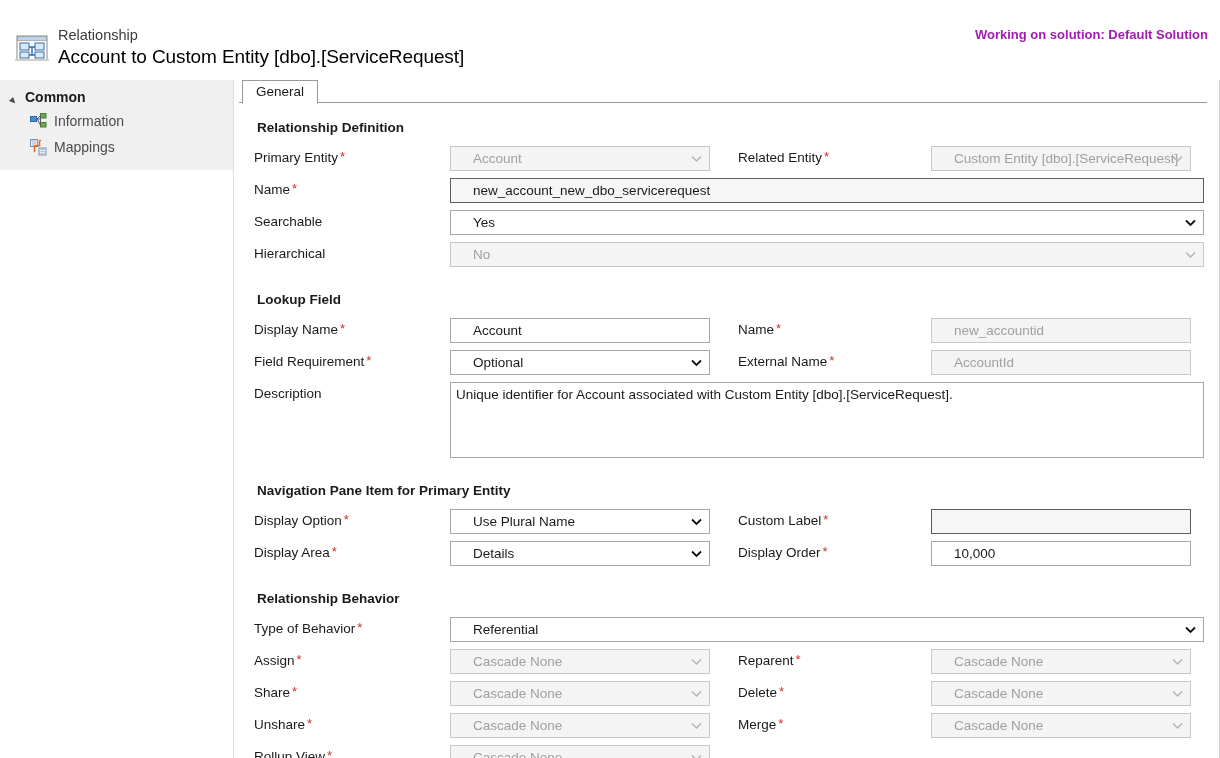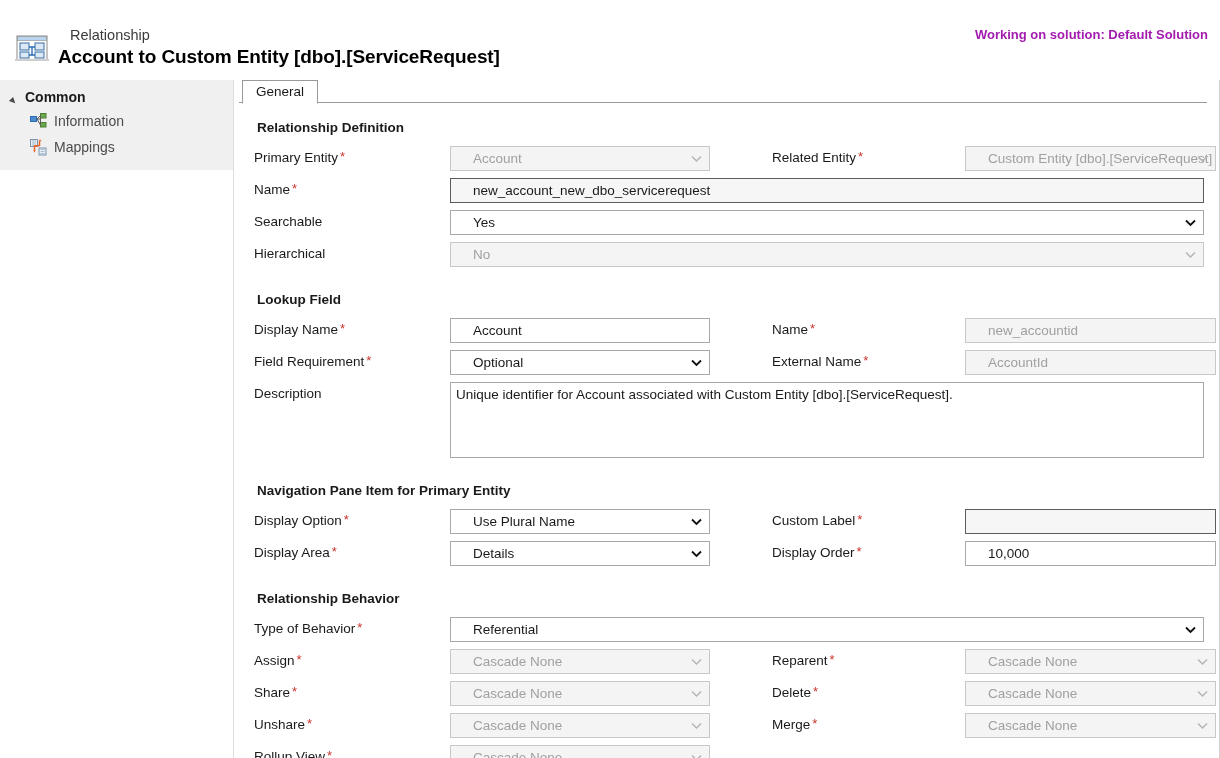--- a/index.html
+++ b/index.html
@@ -34,25 +34,24 @@
   #header-text {
     position: absolute;
     left: 58px;
     top: 26px;
   }
   #header-eyebrow {
     font-size: 14.5px;
     color: #3a3a3a;
     line-height: 18px;
     font-weight: 400;
-    margin-left: 12px;
   }
   #header-title {
     font-size: 19px;
-    font-weight: bold;
+    font-weight: normal;
     color: #000000;
     line-height: 26px;
     letter-spacing: -0.1px;
   }
   #solution-note {
     position: absolute;
     right: 12px;
     top: 27px;
     font-size: 13px;
     font-weight: bold;
@@ -188,21 +187,20 @@
     width: 196px;
     flex: none;
     font-size: 13.5px;
     color: #1a1a1a;
     padding-top: 4px;
     box-sizing: border-box;
     white-space: nowrap;
   }
   .lbl-r {
     width: 193px;
-    margin-left: 34px;
   }
   .req {
     color: #c8352b;
     font-size: 13px;
     vertical-align: top;
     line-height: 13px;
     margin-left: 2px;
   }
 
   

